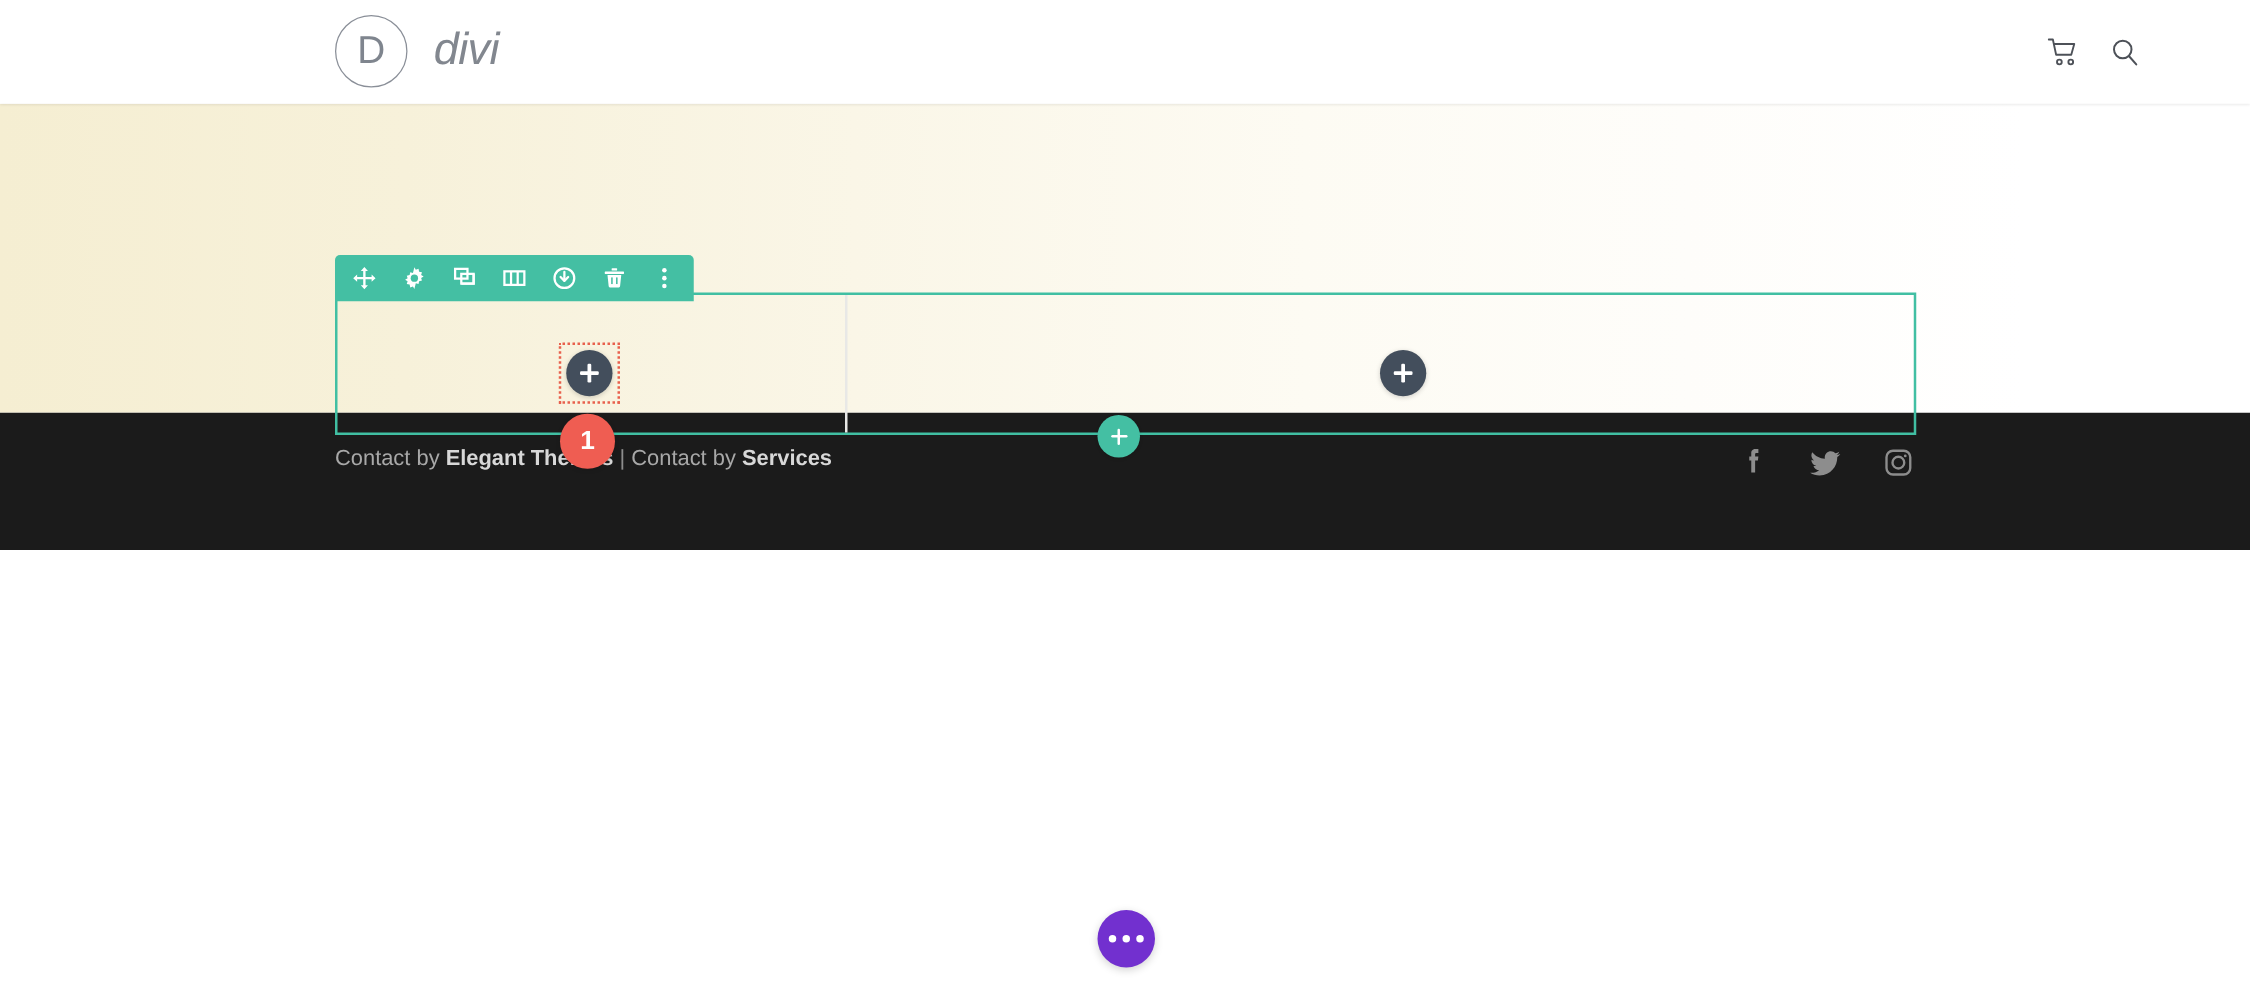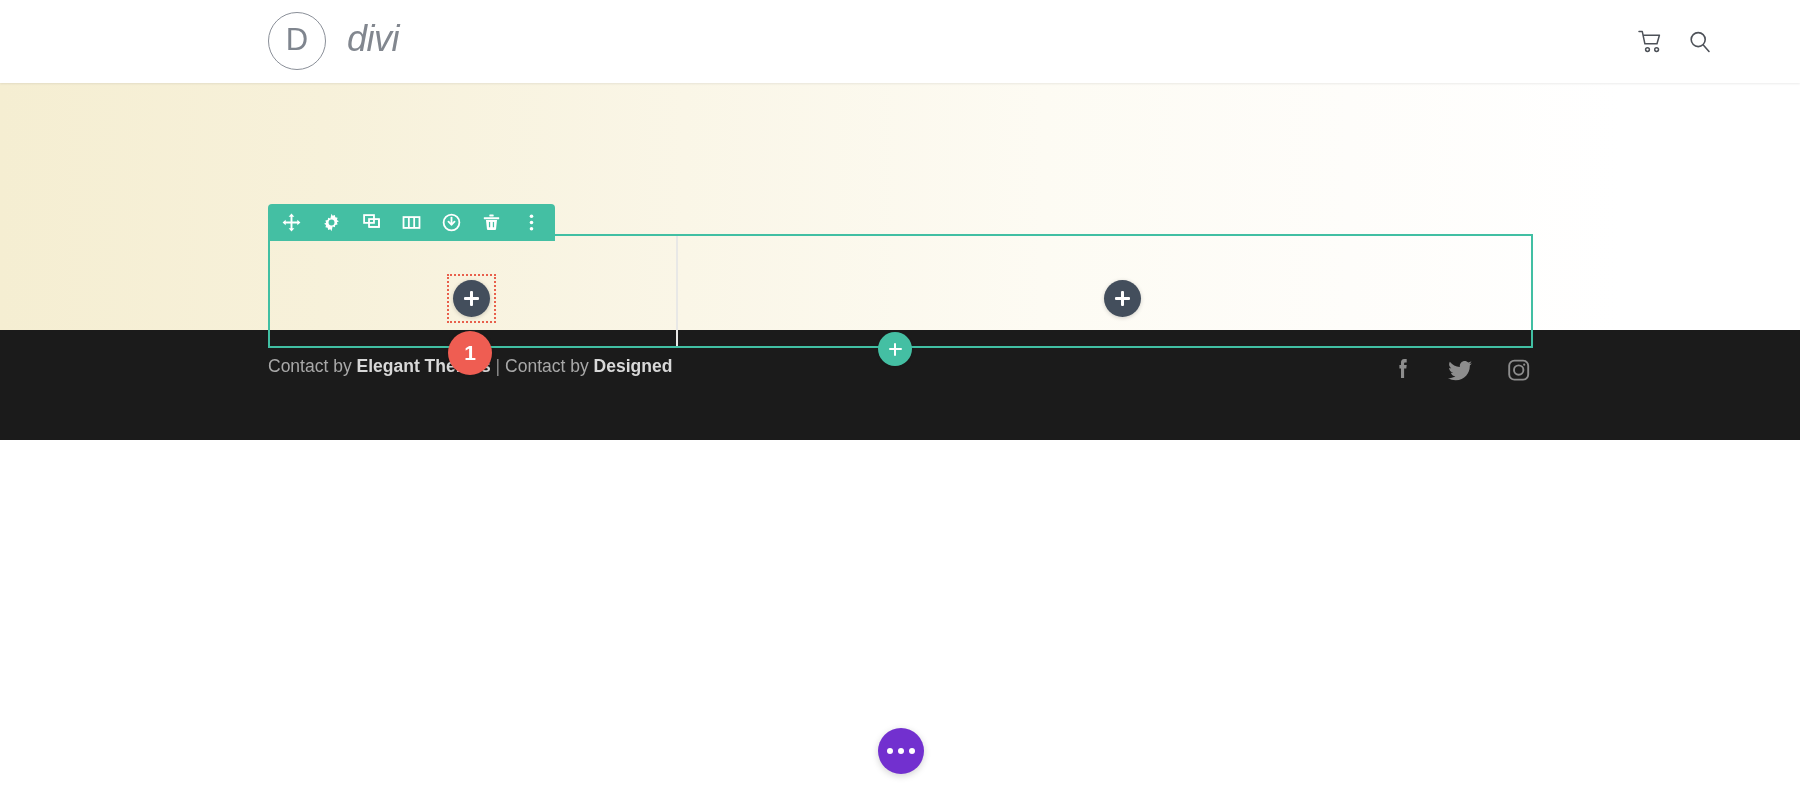--- a/index.html
+++ b/index.html
@@ -367,21 +367,21 @@
   <div class="row-badge">1</div>
 
   <div class="row-add">
     <span class="plus-h"></span>
     <span class="plus-v" style="position:absolute"></span>
   </div>
 </section>
 
 <footer class="site-footer">
   <div class="footer-text">
-    <span>Contact by </span><b>Elegant Themes</b><span class="pipe"> | </span><span>Contact by </span><b>Designed</b>
+    <span>Contact by </span><b>Elegant Themes</b><span class="pipe"> | </span><span>Contact by </span><b>Services</b>
   </div>
 
   <div class="footer-social">
     <div class="soc">
       <svg width="22" height="28" viewBox="0 0 22 28" fill="#8d8d8d">
         <path d="M14.7 9.1h-2.6V7.4c0-.8.5-1 .9-1h1.7V3.1l-2.4 0c-2.7 0-3.3 2-3.3 3.3v2.7H7.4v3.3h1.6V22h3.1v-9.6h2.2z"></path>
       </svg>
     </div>
     <div class="soc">
       <svg width="26" height="28" viewBox="0 0 26 28" fill="#8d8d8d">

